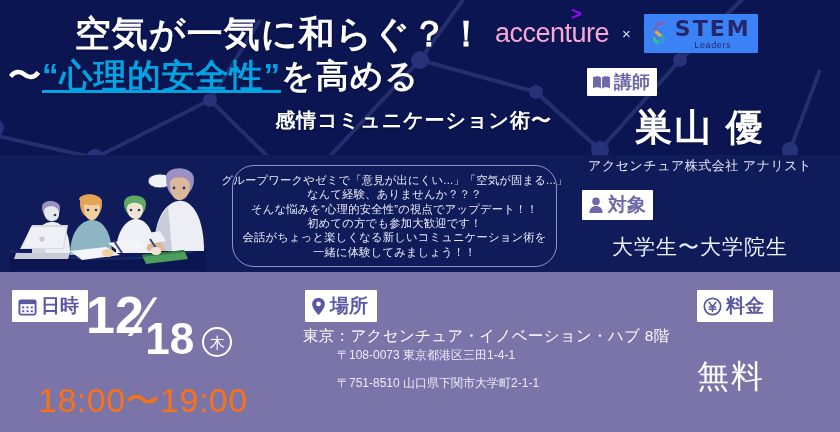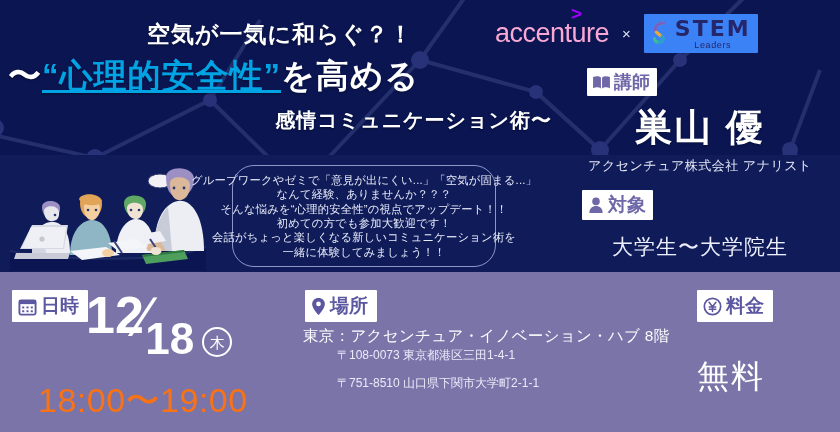--- a/index.html
+++ b/index.html
@@ -31,21 +31,21 @@
   
   .title-wrap{
     position:absolute; left:0; top:14px; width:560px; z-index:5;
     text-align:center;
   }
   .t-line{
     color:#ffffff; font-weight:bold; letter-spacing:1px;
     text-shadow:0 1px 2px rgba(0,0,0,.35);
     white-space:nowrap;
   }
-  .t1{ font-size:23px; line-height:40px; }
+  .t1{ font-size:36px; line-height:40px; }
   .t2{ font-size:33px; line-height:44px; text-align:left; padding-left:8px;}
   .t3{ font-size:20px; line-height:44px; text-align:right; padding-right:8px;}
   .hl{
     color:#00a3e4;
     text-decoration:underline;
     text-decoration-thickness:3px;
     text-underline-offset:3px;
   }
 
   
@@ -100,21 +100,21 @@
   .target-text{
     position:absolute; left:560px; top:233px; width:280px; z-index:6;
     color:#eceefb; font-size:21px; text-align:center; letter-spacing:1px;
   }
 
   
   .illus{ position:absolute; left:8px; top:163px; width:215px; height:108px; z-index:5; }
 
   
   .desc{
-    position:absolute; left:232px; top:165px; width:264px; height:102px;
+    position:absolute; left:232px; top:165px; width:325px; height:102px;
     border:1.6px solid #8f97c9; border-radius:22px;
     z-index:6; display:flex; flex-direction:column;
     align-items:center; justify-content:center;
     padding:4px 8px;
   }
   .desc p{
     color:#e9ebfa; font-size:11.3px; line-height:14.4px;
     text-align:center; white-space:nowrap; letter-spacing:.2px;
   }
 

